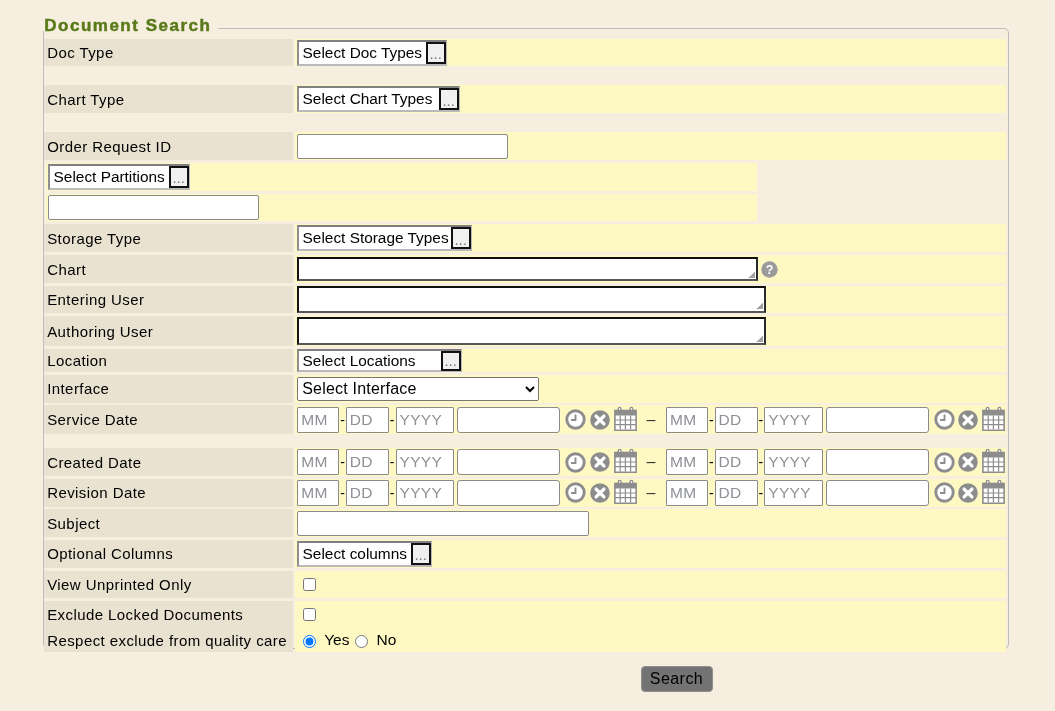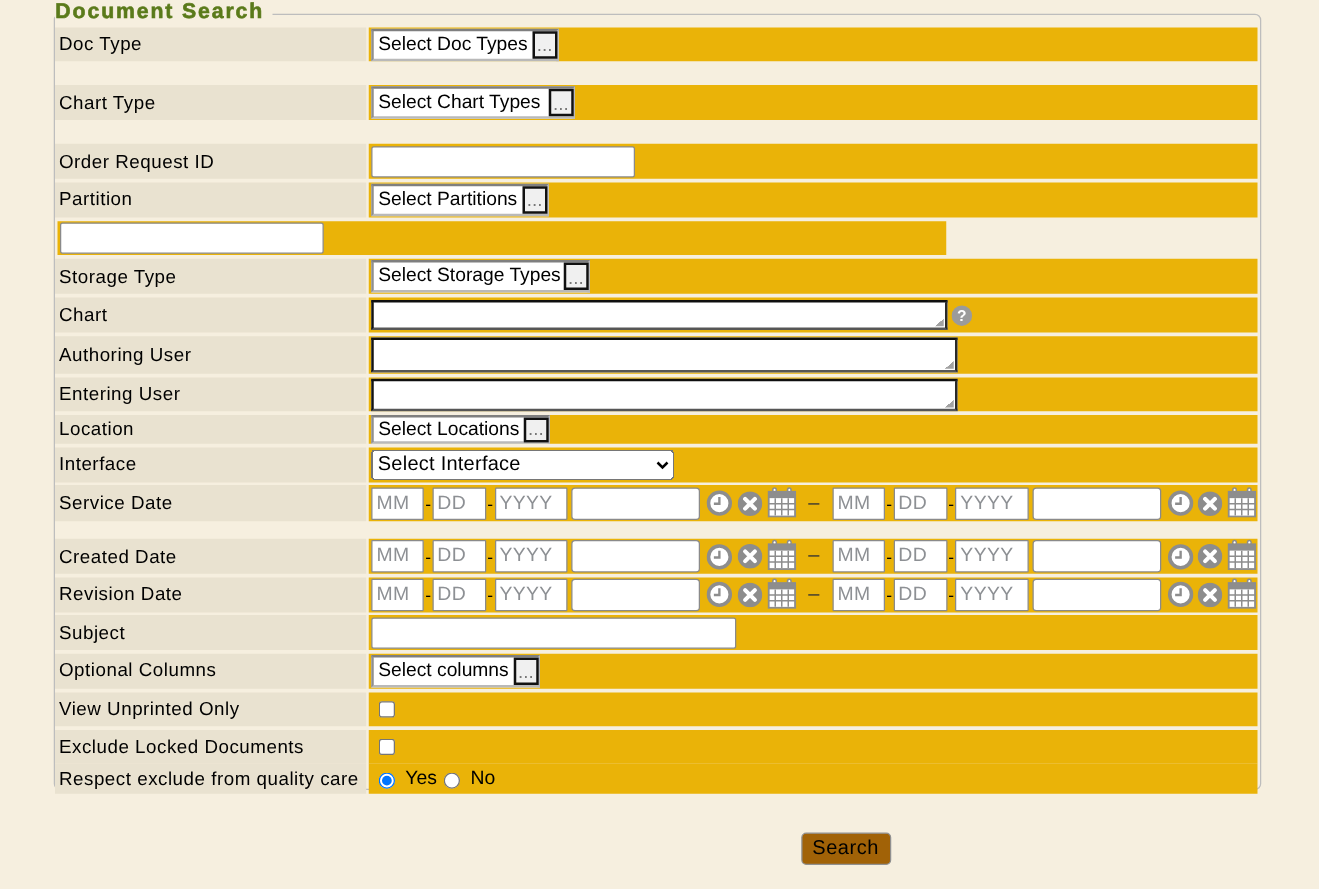--- a/index.html
+++ b/index.html
@@ -1,22 +1,22 @@
 <!DOCTYPE html>
 <html><head>
 <meta charset="utf-8">
 <style>
 html,body{margin:0;padding:0;background:#f6efdf;font-family:"Liberation Sans",sans-serif;}
 #page{position:relative;width:1055px;height:711px;overflow:hidden;}
-#fs{position:absolute;left:42.5px;top:11px;width:964px;height:619px;border:1.4px solid #bdbdbd;border-radius:5px;}
+#fs{position:absolute;left:42.5px;top:28px;width:964px;height:619px;border:1.4px solid #bdbdbd;border-radius:5px;}
 #legend{position:absolute;left:0;top:-13px;background:#f6efdf;padding:0 7px 0 0.8px;font-weight:bold;font-size:17px;letter-spacing:1.5px;color:#5a7a1a;-webkit-text-stroke:0.5px #5a7a1a;}
 #tbl{position:absolute;left:0.7px;top:10.3px;width:962px;}
 .row{display:flex;}
 .lab{width:249px;background:#e9e2d0;font-size:15px;letter-spacing:0.42px;color:#000;display:flex;align-items:center;padding-left:3px;box-sizing:border-box;flex:none;}
-.val{width:711px;margin-left:2px;background:#eab308;display:flex;align-items:center;padding-left:2px;box-sizing:border-box;flex:none;}
+.val{width:711px;margin-left:2px;background:#fef9c3;display:flex;align-items:center;padding-left:2px;box-sizing:border-box;flex:none;}
 input,textarea,select,button{font-family:"Liberation Sans",sans-serif;}
 .ti{height:25px;width:211px;border:1.4px solid #8a8a8a;border-radius:2px;box-sizing:border-box;padding:0 4px;font-size:16px;background:#fff;}
 .focus{border:2.2px solid #000;border-radius:3px;height:24.5px;}
 .ch{position:relative;display:flex;align-items:center;height:26px;background:#fff;border-style:solid;border-width:2px;border-color:#7f7f7f #b9b9b9 #b9b9b9 #8f8f8f;box-sizing:border-box;padding-left:3.4px;font-size:15.4px;flex:none;}
 .dots{position:absolute;right:-0.5px;top:50%;margin-top:-11px;width:20px;height:22px;background:#f0f0f0;border:2px solid #111;box-sizing:border-box;padding:0;}
 .dots i{position:absolute;left:0;right:0;bottom:3.5px;font-style:normal;font-size:15px;line-height:8px;color:#777;text-align:center;}
 .ta{border-style:solid;border-width:2.2px;border-color:#0f0f0f #2a2a2a #565656 #141414;box-sizing:border-box;resize:none;font-size:16px;padding:0 3px;background-image:linear-gradient(to bottom right, rgba(0,0,0,0) 49%, #a2a2a2 50%);background-repeat:no-repeat;background-position:right 1.5px bottom 1.5px;background-size:7px 6px;}
 .di{height:26px;border:1.4px solid #8a8a8a;box-sizing:border-box;font-size:15.5px;letter-spacing:0.3px;padding:0 3px;border-radius:1px;flex:none;}
 .di::placeholder{color:#8d9094;}
 .dfree{border-radius:3px;}
@@ -49,21 +49,20 @@
               </button></span>
           </div>
         </div>
 <div class="row" style="height:28.1px;margin-bottom:2.9px">
           <div class="lab">Order Request ID</div>
           <div class="val">
             <input class="ti" style="">
           </div>
         </div>
 <div class="row" style="height:27.5px;margin-bottom:2.9px">
-          <div class="lab">Partition</div>
           <div class="val">
             <span class="ch" style="width:142px">Select Partitions<button class="dots">
                 <i>...</i>
               </button></span>
           </div>
         </div>
 <div class="row" style="height:27.9px;margin-bottom:2.9px">
           <div class="val">
             <input class="ti" style="">
           </div>
@@ -79,36 +78,36 @@
 <div class="row" style="height:27.9px;margin-bottom:2.9px">
           <div class="lab">Chart</div>
           <div class="val">
             <textarea class="ta" style="width: 461px; height: 24px;"></textarea>
             <svg width="17" height="17" viewBox="0 0 17 17" style="margin-left:3px;flex:none">
 <circle cx="8.5" cy="8.5" r="8.2" fill="#9b9b9b"></circle>
 <text x="8.5" y="12.8" font-family="Liberation Sans, sans-serif" font-size="12.5" font-weight="bold" fill="#fff" text-anchor="middle">?</text>
             </svg>
           </div>
         </div>
+<div class="row" style="height:27.3px;margin-bottom:2.9px">
+          <div class="lab">Entering User</div>
+          <div class="val">
+            <textarea class="ta" style="width: 469px; height: 26.5px;"></textarea>
+          </div>
+        </div>
 <div class="row" style="height:30.4px;margin-bottom:2.9px">
           <div class="lab">Authoring User</div>
           <div class="val">
             <textarea class="ta" style="width: 469px; height: 27.8px;"></textarea>
           </div>
         </div>
-<div class="row" style="height:27.3px;margin-bottom:2.9px">
-          <div class="lab">Entering User</div>
-          <div class="val">
-            <textarea class="ta" style="width: 469px; height: 26.5px;"></textarea>
-          </div>
-        </div>
 <div class="row" style="height:23.0px;margin-bottom:2.9px">
           <div class="lab">Location</div>
           <div class="val">
-            <span class="ch chs" style="width:143px">Select Locations<button class="dots">
+            <span class="ch chs" style="width:165px">Select Locations<button class="dots">
                 <i>...</i>
               </button></span>
           </div>
         </div>
 <div class="row" style="height:27.3px;margin-bottom:2.9px">
           <div class="lab">Interface</div>
           <div class="val">
             <select style="width:242px;height:24px;font-size:16px;letter-spacing:0.2px"><option>Select Interface</option></select>
           </div>
         </div>
@@ -298,14 +297,14 @@
           <div class="lab">Respect exclude from quality care</div>
           <div class="val">
             <input type="radio" checked="" style="margin-left: 6px; width: 13px; height: 13px;">
             <span class="yn">Yes</span>
             <input type="radio" style="margin-left: 6px; width: 13px; height: 13px;">
             <span class="yn">No</span>
           </div>
         </div>
 </div>
 </div>
-<button id="searchbtn" style="position:absolute;left:640.5px;top:665.5px;width:72px;height:26.5px;border:1.5px solid #909090;border-radius:4px;background:#a16207;font-size:16px;letter-spacing:0.45px;color:#000;padding:0;">Search</button>
+<button id="searchbtn" style="position:absolute;left:640.5px;top:665.5px;width:72px;height:26.5px;border:1.5px solid #909090;border-radius:4px;background:#737373;font-size:16px;letter-spacing:0.45px;color:#000;padding:0;">Search</button>
 </div>
 
 </body></html>

